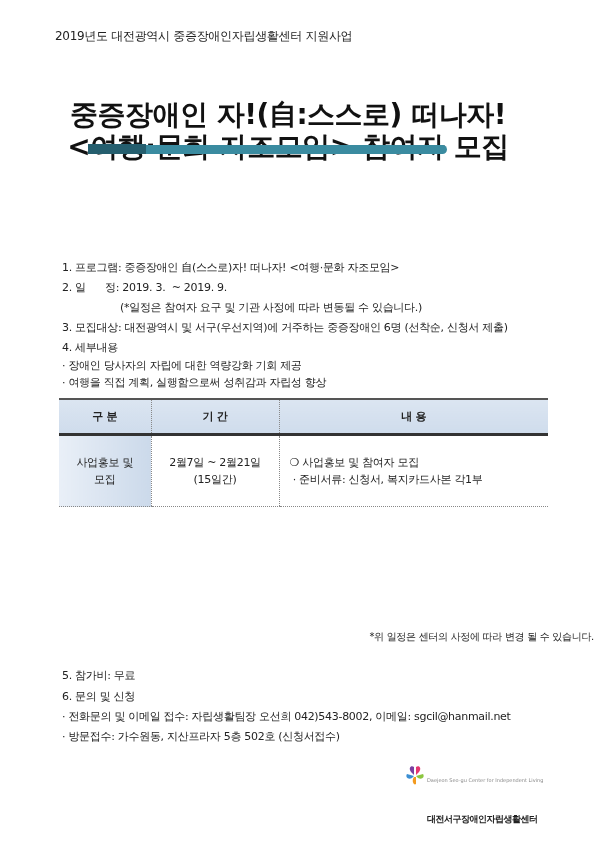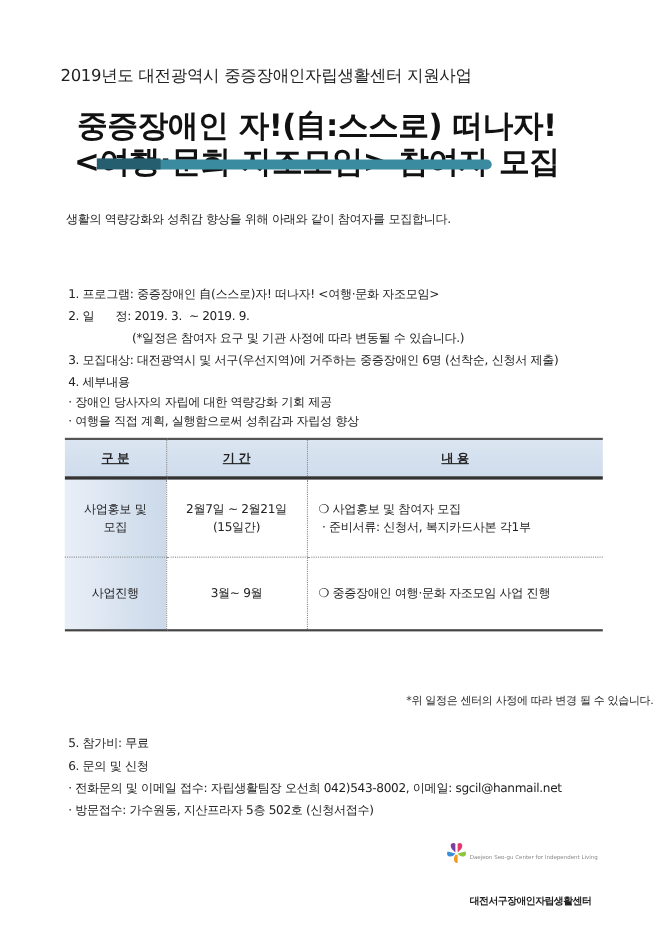--- a/index.html
+++ b/index.html
@@ -1,32 +1,32 @@
 <!DOCTYPE html>
 <html><head>
 <meta charset="utf-8">
 <style>
   html, body { margin:0; padding:0; background:#ffffff; }
   body { width:600px; height:848px; position:relative; overflow:hidden;
          font-family:"DejaVu Sans", sans-serif; color:#1a1a1a; }
   .abs { position:absolute; }
-  .header-note { left:55px; top:60px; font-size:15px; letter-spacing:-0.3px; color:#222; }
+  .header-note { left:55px; top:28px; font-size:12px; letter-spacing:-0.3px; color:#222; }
   .title { left:0; width:576px; text-align:center; font-size:28px; font-weight:bold; color:#111; letter-spacing:-0.5px; }
   .title1 { top:96px; }
   .title2 { top:128px; }
   .title-bar-dark { left:88px; top:144px; width:58px; height:10px; background:#255e6e; }
   .title-bar { left:126px; top:145px; width:320px; height:10px; background:#3a8ba0; border-radius:0 5px 5px 0; width:320px; }
   .title-bar { left:127px; width:320px; }
   .intro { left:60px; top:190px; width:500px; font-size:11px; line-height:20px; letter-spacing:-0.3px; color:#222; }
   .intro b { color:#111; }
   .intro .ul { text-decoration:underline; }
   .line { left:62px; font-size:11px; letter-spacing:-0.3px; color:#222; white-space:nowrap; }
   .bullet { left:62px; font-size:11px; letter-spacing:-0.3px; color:#222; white-space:nowrap; }
   table.sched { position:absolute; left:59px; top:398px; width:489px; border-collapse:collapse; font-size:11px; color:#222; letter-spacing:-0.3px; }
-  table.sched th { background:linear-gradient(#dbe5f1,#cfdcec); height:31px; font-weight:bold; border-top:2px solid #555; border-bottom:3px solid #333; font-size:11px;text-decoration:underline; }
+  table.sched th { background:linear-gradient(#dbe5f1,#cfdcec); height:31px; font-weight:bold; border-top:2px solid #555; border-bottom:3px solid #333; font-size:11px; }
   table.sched th + th { border-left:1px dotted #888; }
   table.sched td { text-align:center; vertical-align:middle; border-left:1px dotted #888; border-bottom:1px dotted #888; line-height:17px; }
   table.sched td.cat { background:linear-gradient(90deg,#e9eff7,#cbd9ea); border-left:none; }
   table.sched tr.r1 td { height:68px; }
   table.sched tr.r2 td { height:63px; }
   table.sched tr.r3 td { height:63px; }
   table.sched tr.last td { border-bottom:2px solid #444; }
   table.sched td.content { text-align:left; padding-left:10px; }
   .table-note { left:0; width:546px; text-align:right; top:630px; font-size:10px; color:#222; letter-spacing:-0.3px;margin-left:48px; }
   .logo { left:405px; top:765px; width:160px; height:24px; }
@@ -37,21 +37,20 @@
 <body>
 
 <div class="abs header-note">2019년도 대전광역시 중증장애인자립생활센터 지원사업</div>
 
 <div class="abs title title1">중증장애인 자!(自:스스로) 떠나자!</div>
 <div class="abs title title2">&lt;여행·문화 자조모임&gt; 참여자 모집</div>
 <div class="abs title-bar" style="left:127px;top:145px;width:320px;height:9px;"></div>
 <div class="abs title-bar-dark" style="left:88px;top:144px;width:58px;height:10px;"></div>
 
 <div class="abs intro">
-  <div>생활의 역량강화와 성취감 향상을 위해 아래와 같이 참여자를 모집합니다.</div>
 </div>
 
 <div class="abs line" style="top:260px;">1. 프로그램: 중증장애인 自(스스로)자! 떠나자! &lt;여행·문화 자조모임&gt;</div>
 <div class="abs line" style="top:280px;white-space:pre;">2. 일      정: 2019. 3.  ~ 2019. 9.</div>
 <div class="abs line" style="top:300px;left:120px;">(*일정은 참여자 요구 및 기관 사정에 따라 변동될 수 있습니다.)</div>
 <div class="abs line" style="top:320px;">3. 모집대상: 대전광역시 및 서구(우선지역)에 거주하는 중증장애인 6명 (선착순, 신청서 제출)</div>
 <div class="abs line" style="top:340px;">4. 세부내용</div>
 <div class="abs bullet" style="top:358px;">· 장애인 당사자의 자립에 대한 역량강화 기회 제공</div>
 <div class="abs bullet" style="top:375px;">· 여행을 직접 계획, 실행함으로써 성취감과 자립성 향상</div>
 
@@ -76,31 +75,20 @@
         </td>
       <td>
           <div>2월7일 ~ 2월21일</div>
           <div>(15일간)</div>
         </td>
       <td class="content">
           <div>❍ 사업홍보 및 참여자 모집</div>
           <div style="white-space:pre"> · 준비서류: 신청서, 복지카드사본 각1부</div>
         </td>
     </tr>
-    <tr class="r3 last">
-      <td class="cat">
-          <div>사업진행</div>
-        </td>
-      <td>
-          <div>3월~ 9월</div>
-        </td>
-      <td class="content">
-          <div>❍ 중증장애인 여행·문화 자조모임 사업 진행</div>
-        </td>
-    </tr>
   </tbody>
 </table>
 
 <div class="abs table-note">*위 일정은 센터의 사정에 따라 변경 될 수 있습니다.</div>
 
 <div class="abs line" style="top:668px;">5. 참가비: 무료</div>
 <div class="abs line" style="top:689px;">6. 문의 및 신청</div>
 <div class="abs bullet" style="top:709px;">· 전화문의 및 이메일 접수: 자립생활팀장 오선희 042)543-8002, 이메일: sgcil@hanmail.net</div>
 <div class="abs bullet" style="top:729px;">· 방문접수: 가수원동, 지산프라자 5층 502호 (신청서접수)</div>
 

